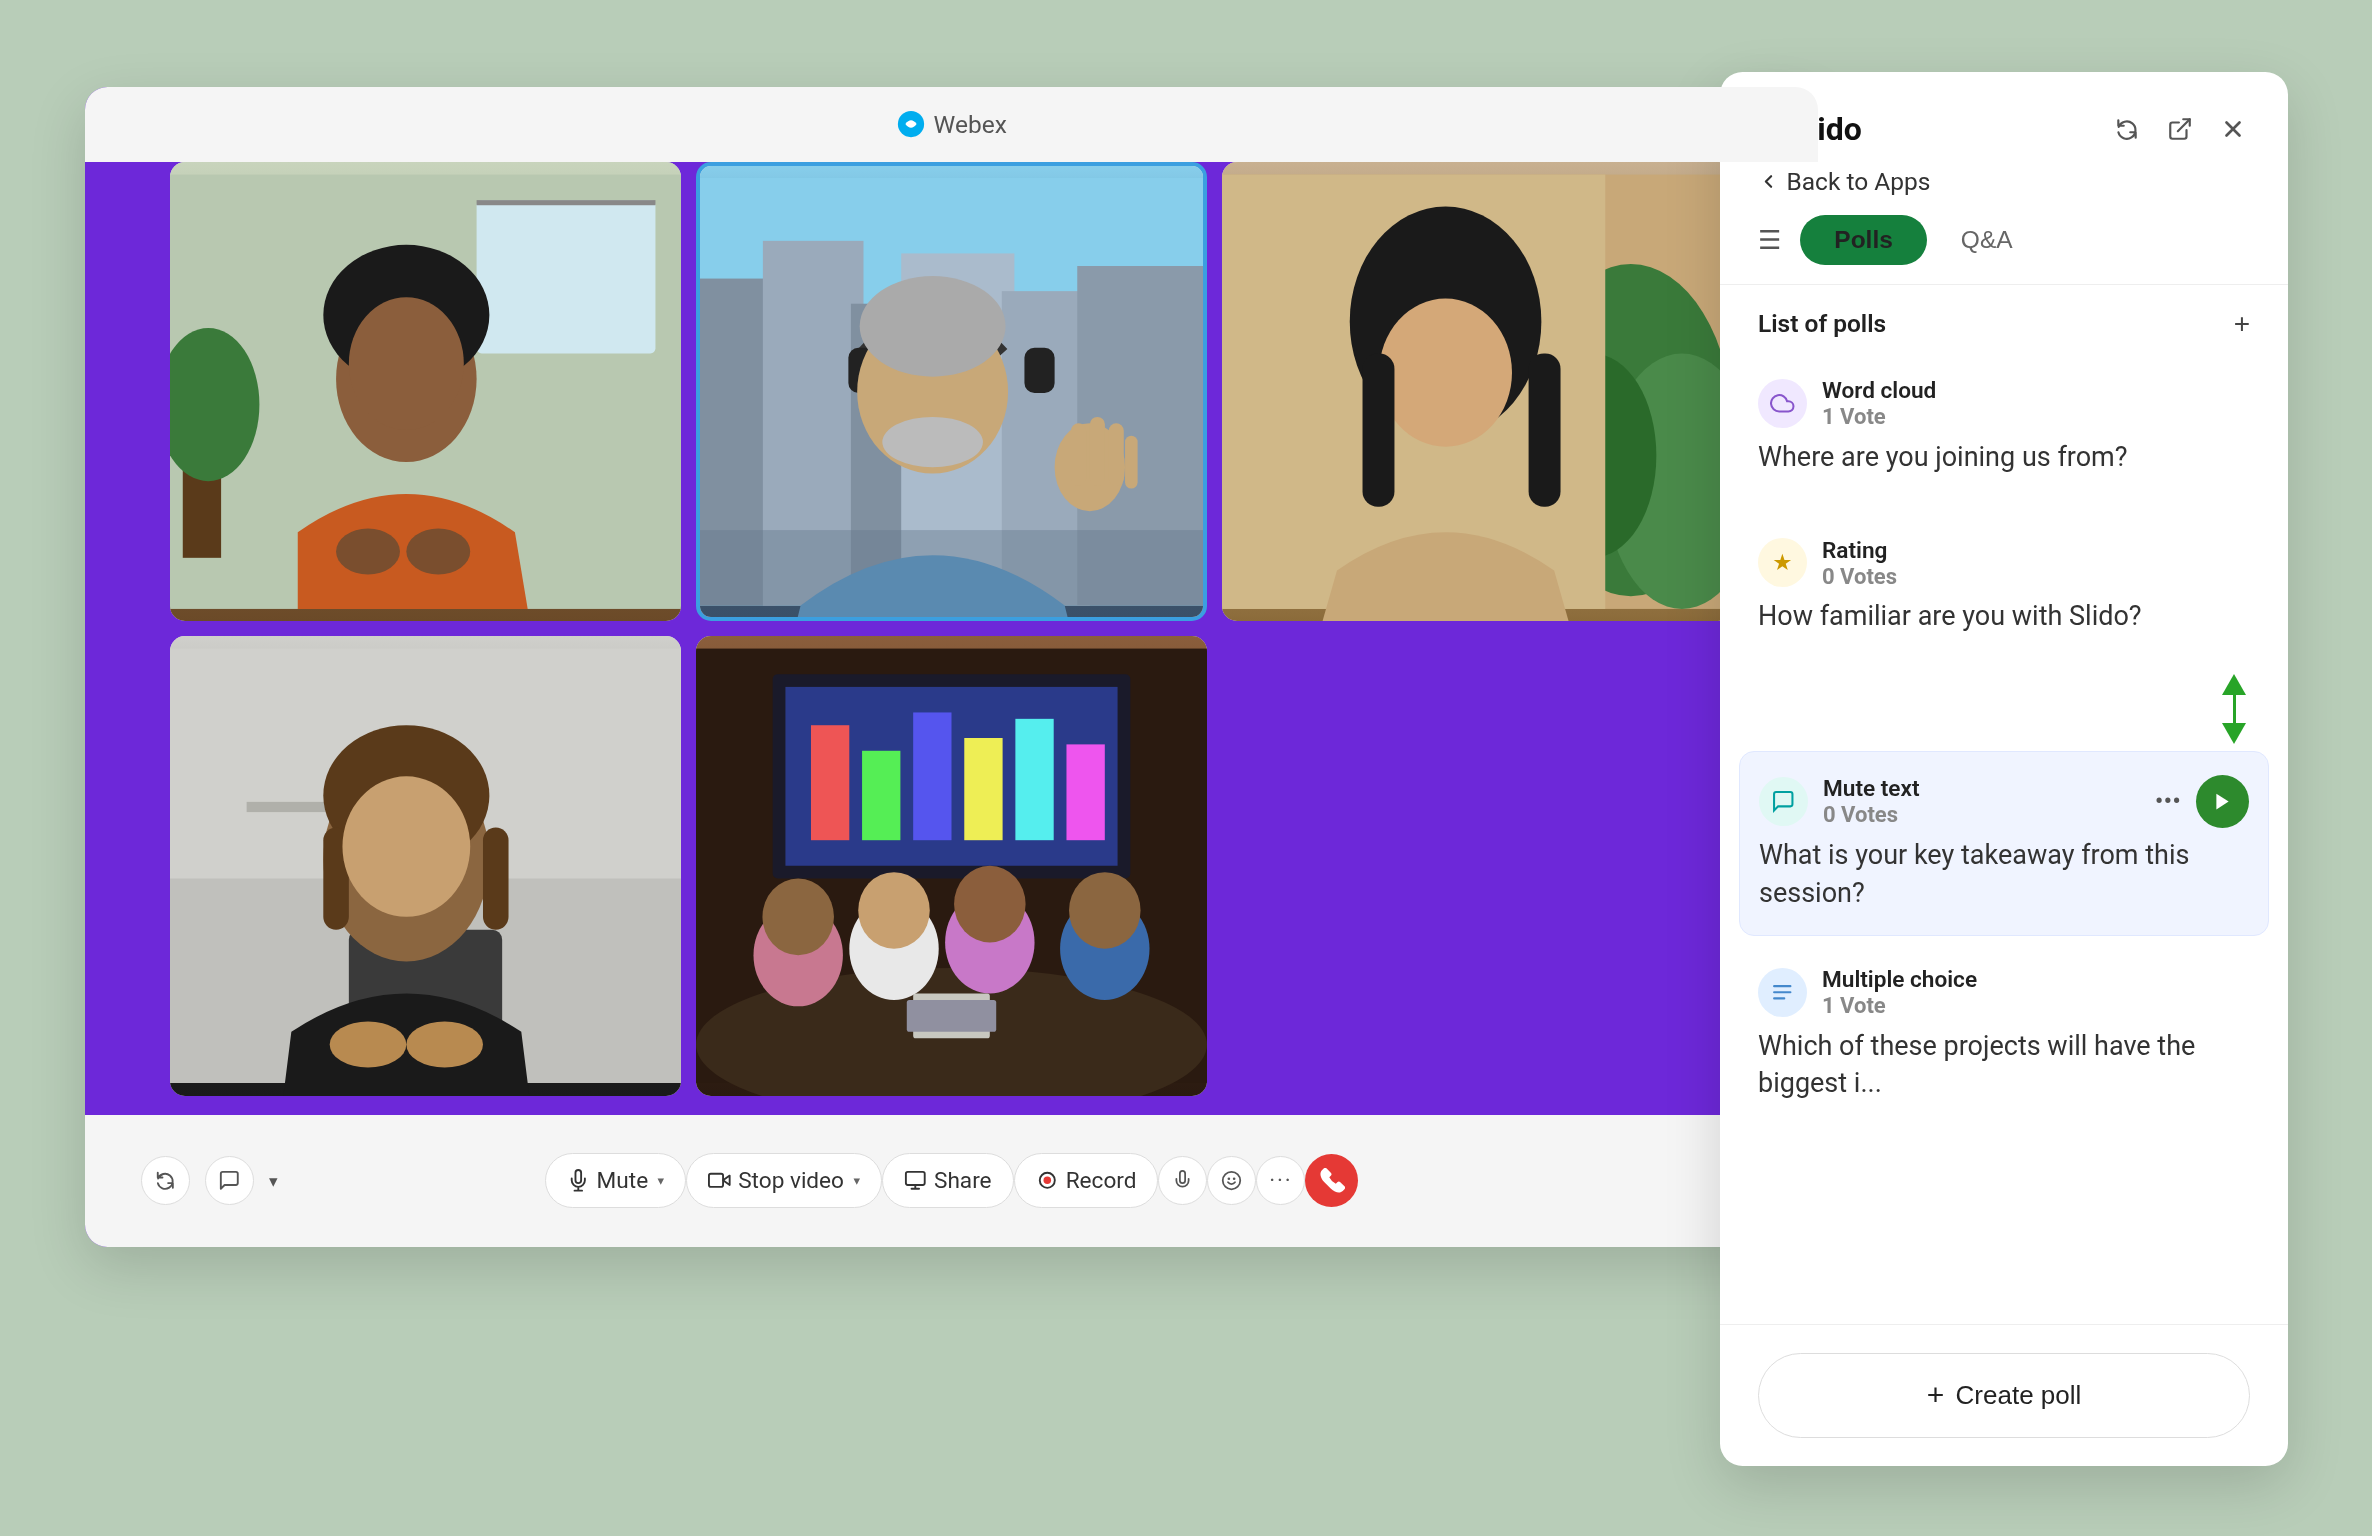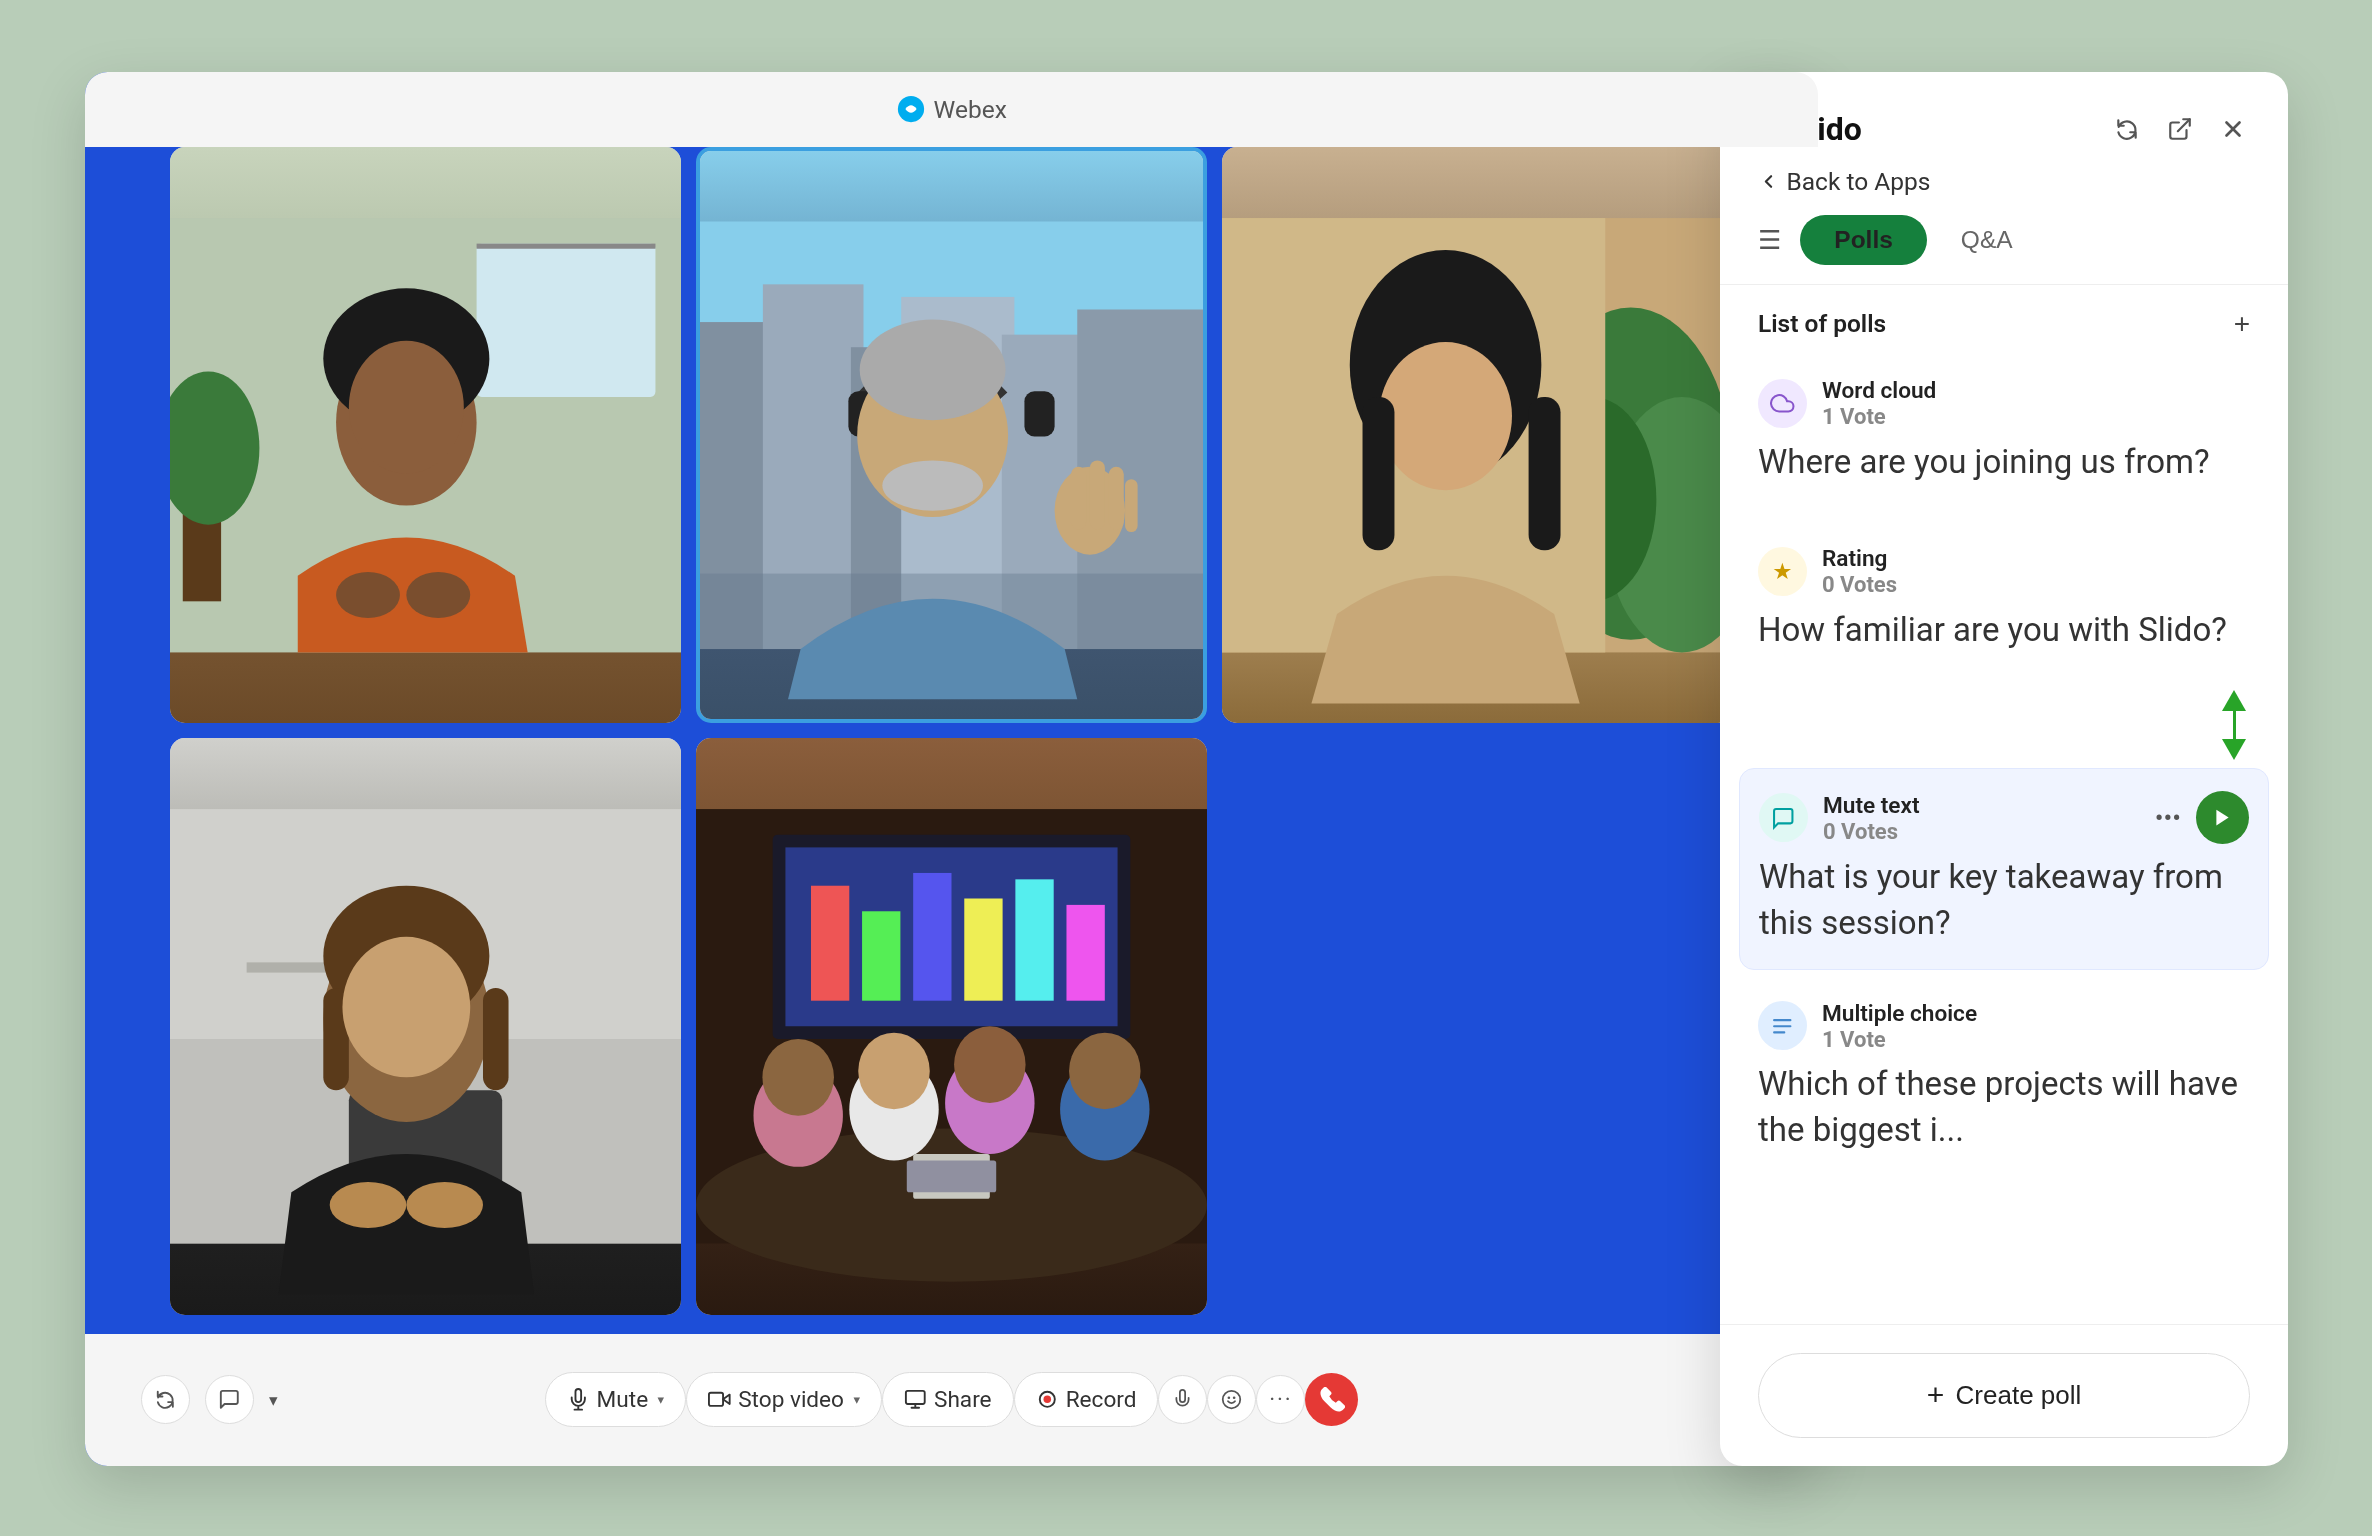--- a/index.html
+++ b/index.html
@@ -15,24 +15,24 @@
     }
     .main-container {
       position: relative;
       width: 2203px;
       height: 1394px;
     }
     
     .webex-window {
       position: absolute;
       left: 0;
-      top: 0;
+      top: 15px;
       width: 1733px;
-      height: 1394px;
-      background: #1d4ed8;
+      height: 1160px;
+      background: #6d28d9;
       border-radius: 22.6px;
       box-shadow: 0 19px 56px rgba(0,0,0,0.15);
       overflow: hidden;
     }
     .webex-topbar {
       position: absolute;
       top: 0;
       left: 0;
       right: 0;
       height: 75px;
@@ -286,21 +286,21 @@
       font-size: 22.6px;
       font-weight: 600;
       color: #222;
     }
     .poll-votes {
       font-size: 22px;
       color: #888;
       font-weight: bold;
     }
     .poll-question {
-      font-size: 33px;
+      font-size: 27px;
       color: #333;
       line-height: 1.4;
       padding-left: 0;
     }
     .poll-item-actions {
       display: flex;
       align-items: center;
       gap: 15px;
       margin-left: auto;
     }

